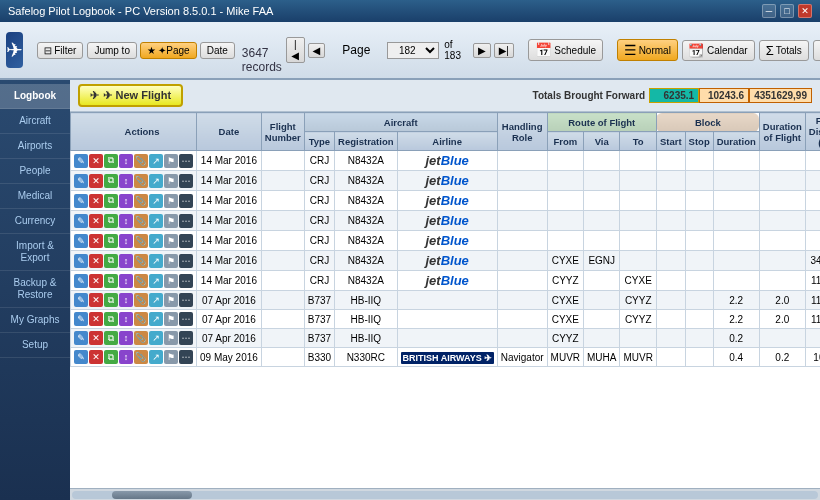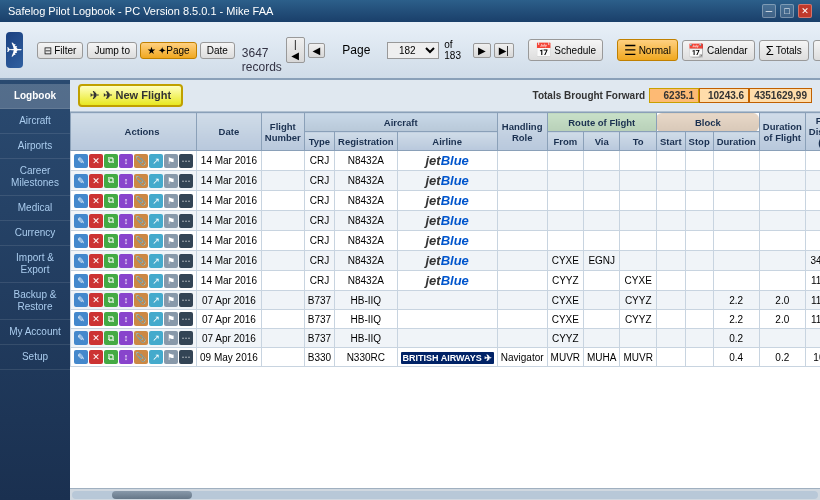--- a/index.html
+++ b/index.html
@@ -98,21 +98,21 @@
       gap: 4px;
       color: #333;
     }
     .totals-forward {
       display: flex;
       align-items: center;
       font-size: 10px;
       color: #333;
     }
     .totals-label { font-weight: bold; margin-right: 4px; }
-    .totals-val { background: #fdba74; border: 1px solid #c8a000; padding: 1px 4px; font-weight: bold; min-width: 50px; text-align: right; }
+    .totals-val { background: #14b8a6; border: 1px solid #c8a000; padding: 1px 4px; font-weight: bold; min-width: 50px; text-align: right; }
     .totals-val.orange { background: #ffddaa; border-color: #c06000; }
 
     
     .table-container { flex: 1; overflow: auto; background: white; }
     table { border-collapse: collapse; width: 100%; font-size: 10px; }
     thead tr th {
       background: linear-gradient(to bottom, #d0dce8, #b8c8dc);
       border: 1px solid #8aa0b8;
       padding: 2px 3px;
       text-align: center;
@@ -226,26 +226,26 @@
     <div class="separator"></div>
 
   </div>
 
   <div class="content-area">
 
     <div class="sidebar">
       <div class="sidebar-item active">Logbook</div>
       <div class="sidebar-item">Aircraft</div>
       <div class="sidebar-item">Airports</div>
-      <div class="sidebar-item">Career Milestones</div>
+      <div class="sidebar-item">People</div>
       <div class="sidebar-item">Medical</div>
       <div class="sidebar-item">Currency</div>
       <div class="sidebar-item">Import &amp; Export</div>
       <div class="sidebar-item">Backup &amp; Restore</div>
-      <div class="sidebar-item">My Account</div>
+      <div class="sidebar-item">My Graphs</div>
       <div class="sidebar-item">Setup</div>
     </div>
 
     <div class="main-content">
 
       <div class="new-flight-bar">
         <button class="new-flight-btn">
           <span>✈</span>
           <span>✈ New Flight</span>
         </button>

